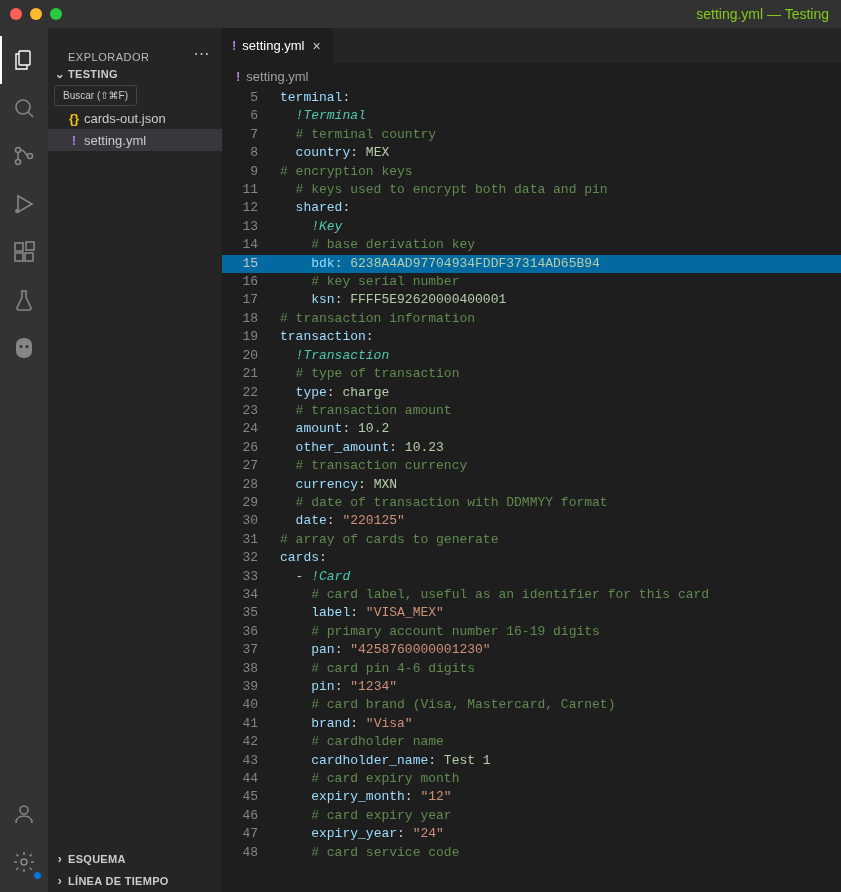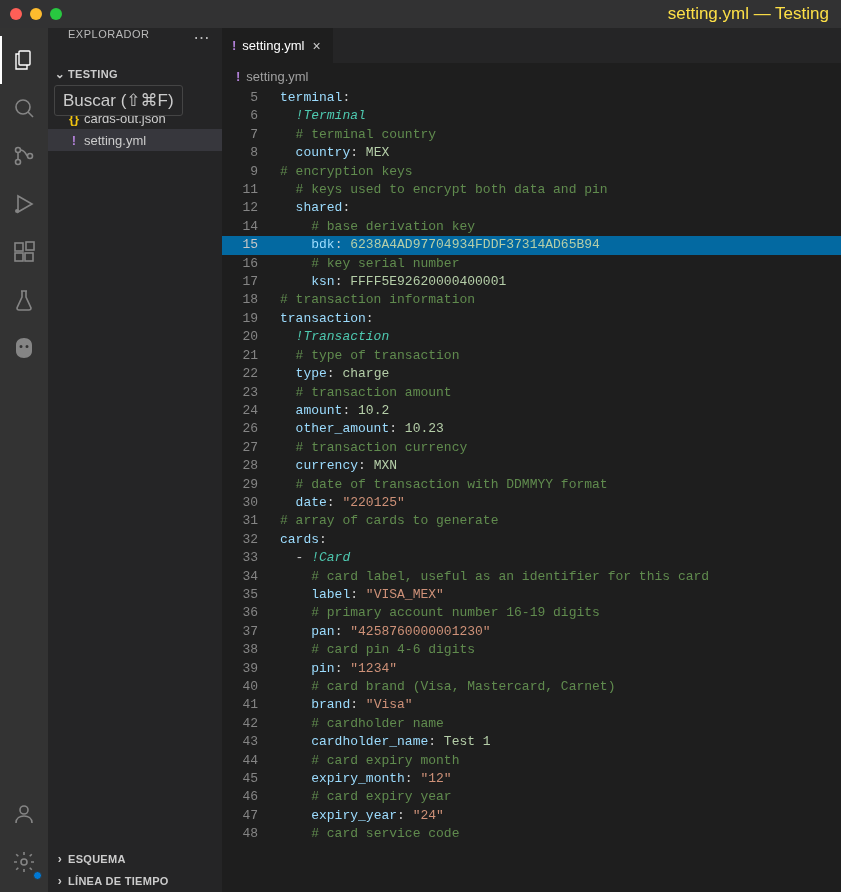--- a/index.html
+++ b/index.html
@@ -28,22 +28,22 @@
       width: 12px;
       height: 12px;
       border-radius: 50%;
     }
     .tl-red { background: #ff5f57; }
     .tl-yellow { background: #febc2e; }
     .tl-green { background: #28c840; }
     .window-title {
       position: absolute;
       right: 12px;
-      color: #fde047;
-      font-size: 17px;
+      color: #84cc16;
+      font-size: 14px;
       margin-left: 24px;
     }
     .main-layout {
       display: flex;
       height: calc(100% - 28px);
     }
     .activitybar {
       width: 48px;
       background: #333333;
       display: flex;
@@ -79,21 +79,21 @@
     }
     .sidebar {
       width: 174px;
       background: #252526;
       display: flex;
       flex-direction: column;
     }
     .sidebar-header {
       height: 35px;
       display: flex;
-      align-items: flex-start;
+      align-items: flex-end;
       justify-content: space-between;
       padding: 0 12px 0 20px;
       color: #bbbbbb;
       font-size: 11px;
       letter-spacing: 0.5px;
     }
     .sidebar-actions {
       color: #bbbbbb;
       font-size: 16px;
     }
@@ -118,21 +118,21 @@
       position: relative;
     }
     .tooltip {
       position: absolute;
       left: 6px;
       top: 0px;
       background: #252526;
       border: 1px solid #454545;
       border-radius: 3px;
       padding: 4px 8px;
-      font-size: 17px;
+      font-size: 10px;
       color: #cccccc;
       z-index: 10;
       white-space: nowrap;
     }
     .file-item {
       height: 22px;
       display: flex;
       align-items: center;
       padding-left: 16px;
       cursor: pointer;
@@ -347,20 +347,21 @@
       <span>setting.yml</span>
     </div>
     <div class="editor" id="editor">
         <div class="code-line"><div class="gutter">5</div><div class="code"><span class="tok-key">terminal</span><span class="tok-punct">:</span></div></div>
         <div class="code-line"><div class="gutter">6</div><div class="code"><span class="indent-guide">  </span><span class="tok-tag">!Terminal</span></div></div>
         <div class="code-line"><div class="gutter">7</div><div class="code"><span class="indent-guide">  </span><span class="tok-comment"># terminal country</span></div></div>
         <div class="code-line"><div class="gutter">8</div><div class="code"><span class="indent-guide">  </span><span class="tok-key">country</span><span class="tok-punct">: </span><span class="tok-value">MEX</span></div></div>
         <div class="code-line"><div class="gutter">9</div><div class="code"><span class="tok-comment"># encryption keys</span></div></div>
         <div class="code-line"><div class="gutter">11</div><div class="code"><span class="indent-guide">  </span><span class="tok-comment"># keys used to encrypt both data and pin</span></div></div>
         <div class="code-line"><div class="gutter">12</div><div class="code"><span class="indent-guide">  </span><span class="tok-key">shared</span><span class="tok-punct">:</span></div></div>
+        <div class="code-line"><div class="gutter">13</div><div class="code"><span class="indent-guide">  </span><span class="indent-guide">  </span><span class="tok-tag">!Key</span></div></div>
         <div class="code-line"><div class="gutter">14</div><div class="code"><span class="indent-guide">  </span><span class="indent-guide">  </span><span class="tok-comment"># base derivation key</span></div></div>
         <div class="code-line current"><div class="gutter">15</div><div class="code"><span class="indent-guide">  </span><span class="indent-guide">  </span><span class="tok-key">bdk</span><span class="tok-punct">: </span><span class="tok-value">6238A4AD97704934FDDF37314AD65B94</span></div></div>
         <div class="code-line"><div class="gutter">16</div><div class="code"><span class="indent-guide">  </span><span class="indent-guide">  </span><span class="tok-comment"># key serial number</span></div></div>
         <div class="code-line"><div class="gutter">17</div><div class="code"><span class="indent-guide">  </span><span class="indent-guide">  </span><span class="tok-key">ksn</span><span class="tok-punct">: </span><span class="tok-value">FFFF5E92620000400001</span></div></div>
         <div class="code-line"><div class="gutter">18</div><div class="code"><span class="tok-comment"># transaction information</span></div></div>
         <div class="code-line"><div class="gutter">19</div><div class="code"><span class="tok-key">transaction</span><span class="tok-punct">:</span></div></div>
         <div class="code-line"><div class="gutter">20</div><div class="code"><span class="indent-guide">  </span><span class="tok-tag">!Transaction</span></div></div>
         <div class="code-line"><div class="gutter">21</div><div class="code"><span class="indent-guide">  </span><span class="tok-comment"># type of transaction</span></div></div>
         <div class="code-line"><div class="gutter">22</div><div class="code"><span class="indent-guide">  </span><span class="tok-key">type</span><span class="tok-punct">: </span><span class="tok-value">charge</span></div></div>
         <div class="code-line"><div class="gutter">23</div><div class="code"><span class="indent-guide">  </span><span class="tok-comment"># transaction amount</span></div></div>

